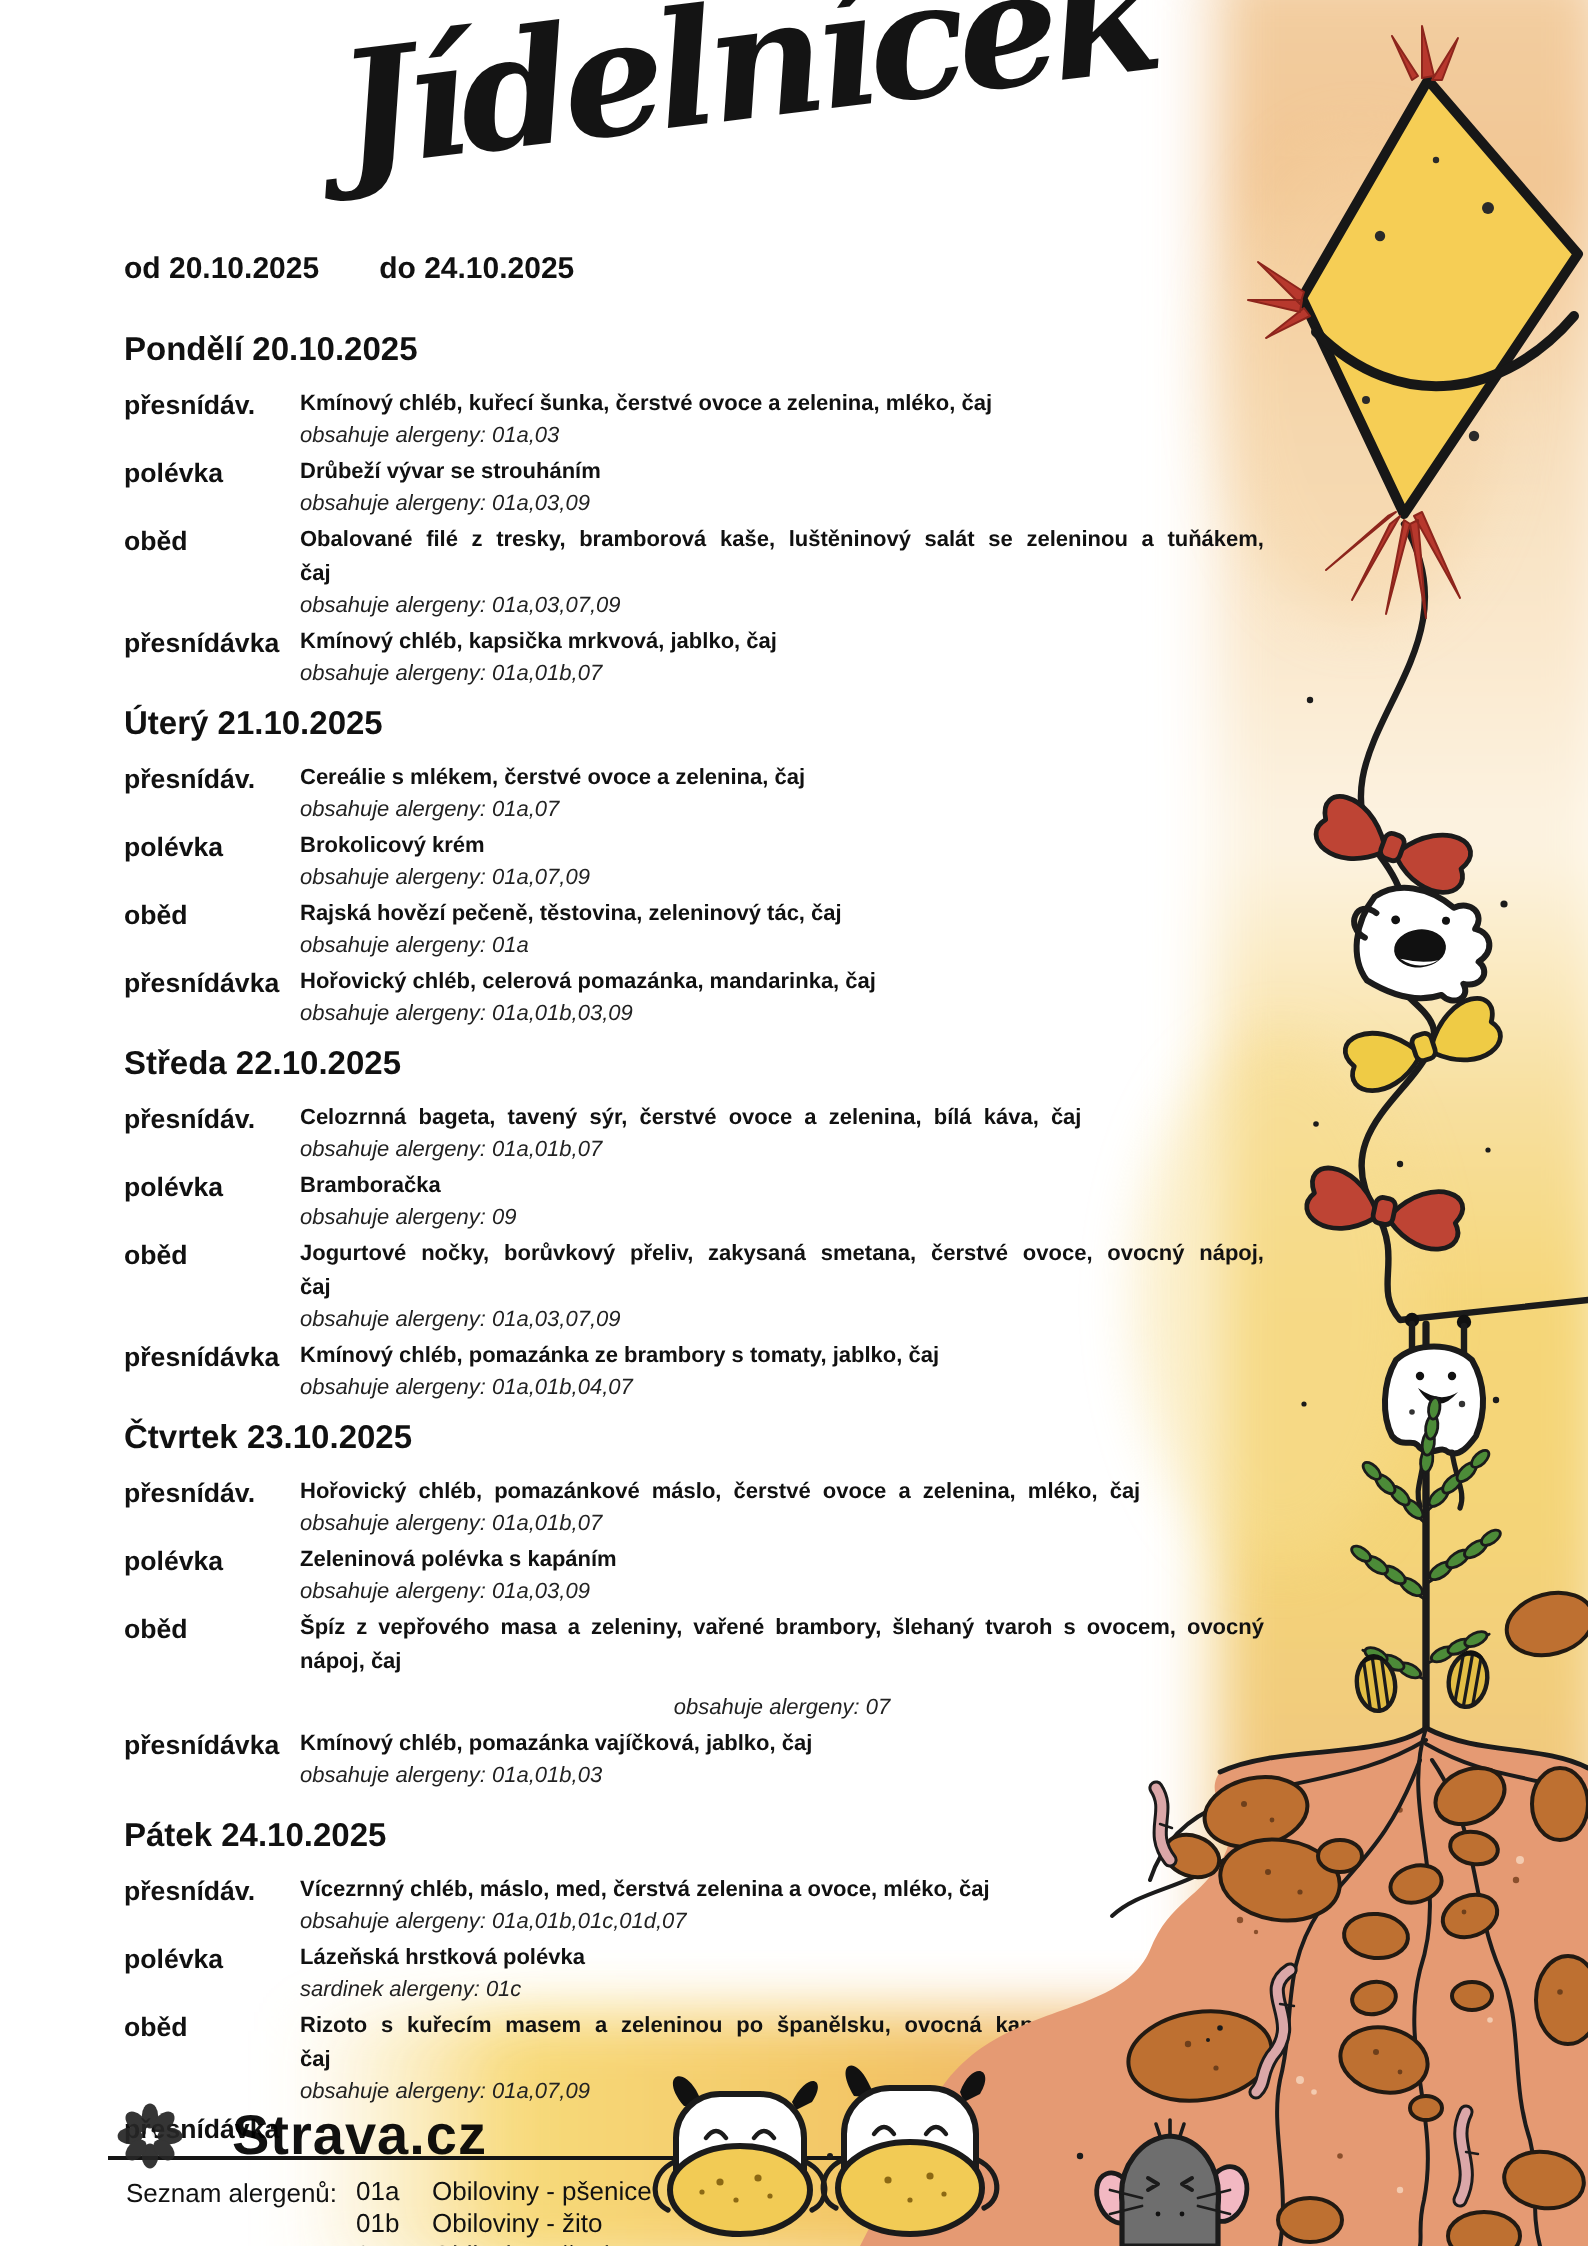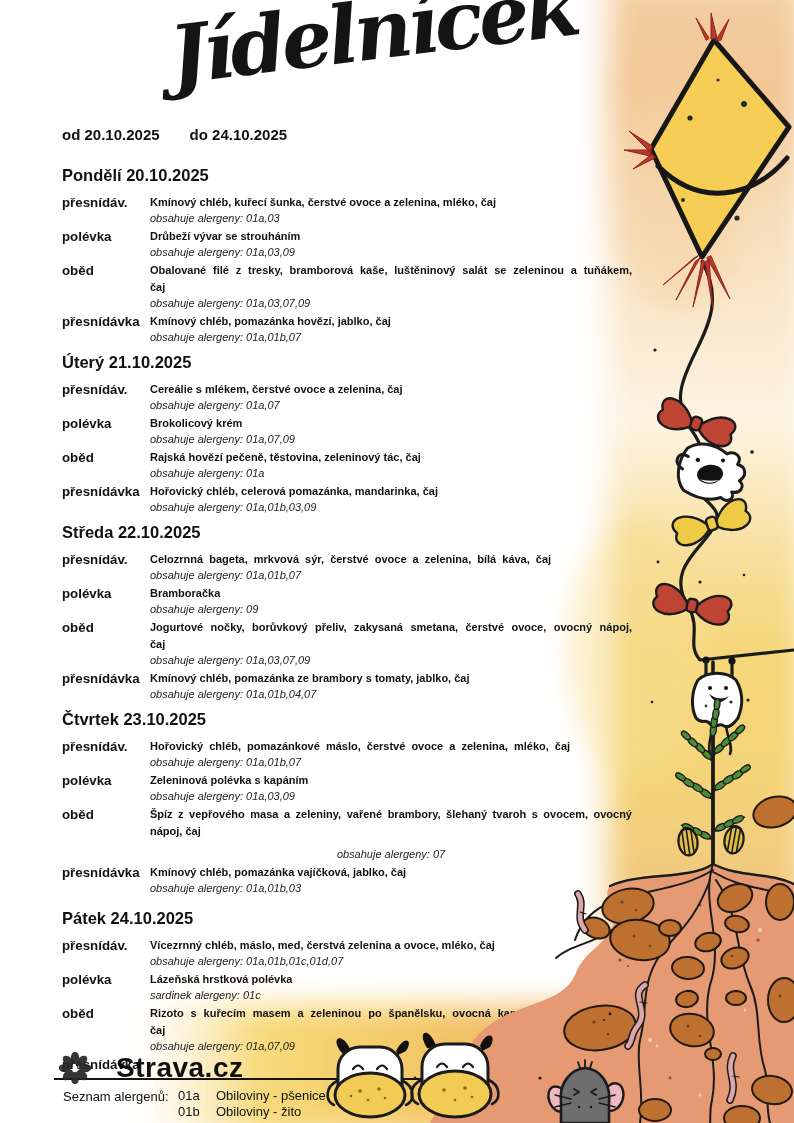--- a/index.html
+++ b/index.html
@@ -107,21 +107,21 @@
     <div class="meal">
       <div class="meal-label">oběd</div>
       <div class="meal-body">
           <div class="meal-text spread">Obalované filé z tresky, bramborová kaše, luštěninový salát se zeleninou a tuňákem, čaj</div>
       <div class="meal-alg">obsahuje alergeny: 01a,03,07,09</div>
         </div>
     </div>
     <div class="meal">
       <div class="meal-label">přesnídávka</div>
       <div class="meal-body">
-          <div class="meal-text">Kmínový chléb, pomazánka hovězí, jablko, čaj</div>
+          <div class="meal-text">Kmínový chléb, kapsička mrkvová, jablko, čaj</div>
       <div class="meal-alg">obsahuje alergeny: 01a,01b,07</div>
         </div>
     </div>
   </section>
 
   <section class="day">
     <h2 class="day-heading">Úterý 21.10.2025</h2>
     <div class="meal">
       <div class="meal-label">přesnídáv.</div>
       <div class="meal-body">
@@ -150,21 +150,21 @@
       <div class="meal-alg">obsahuje alergeny: 01a,01b,03,09</div>
         </div>
     </div>
   </section>
 
   <section class="day">
     <h2 class="day-heading">Středa 22.10.2025</h2>
     <div class="meal">
       <div class="meal-label">přesnídáv.</div>
       <div class="meal-body">
-          <div class="meal-text spread">Celozrnná bageta, mrkvová sýr, čerstvé ovoce a zelenina, bílá káva, čaj</div>
+          <div class="meal-text spread">Celozrnná bageta, tavený sýr, čerstvé ovoce a zelenina, bílá káva, čaj</div>
       <div class="meal-alg">obsahuje alergeny: 01a,01b,07</div>
         </div>
     </div>
     <div class="meal">
       <div class="meal-label">polévka</div>
       <div class="meal-body">
           <div class="meal-text">Bramboračka</div>
       <div class="meal-alg">obsahuje alergeny: 09</div>
         </div>
     </div>

